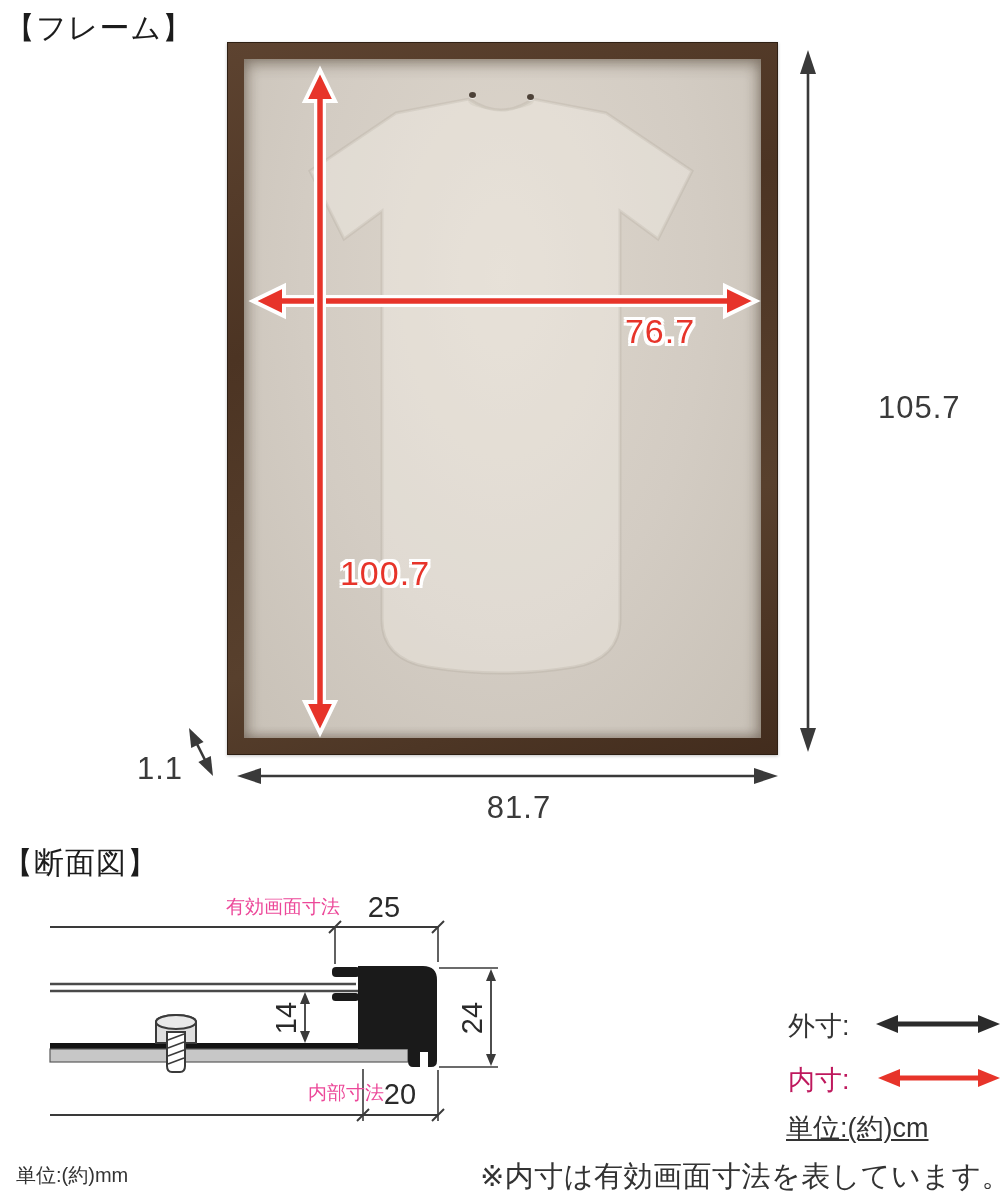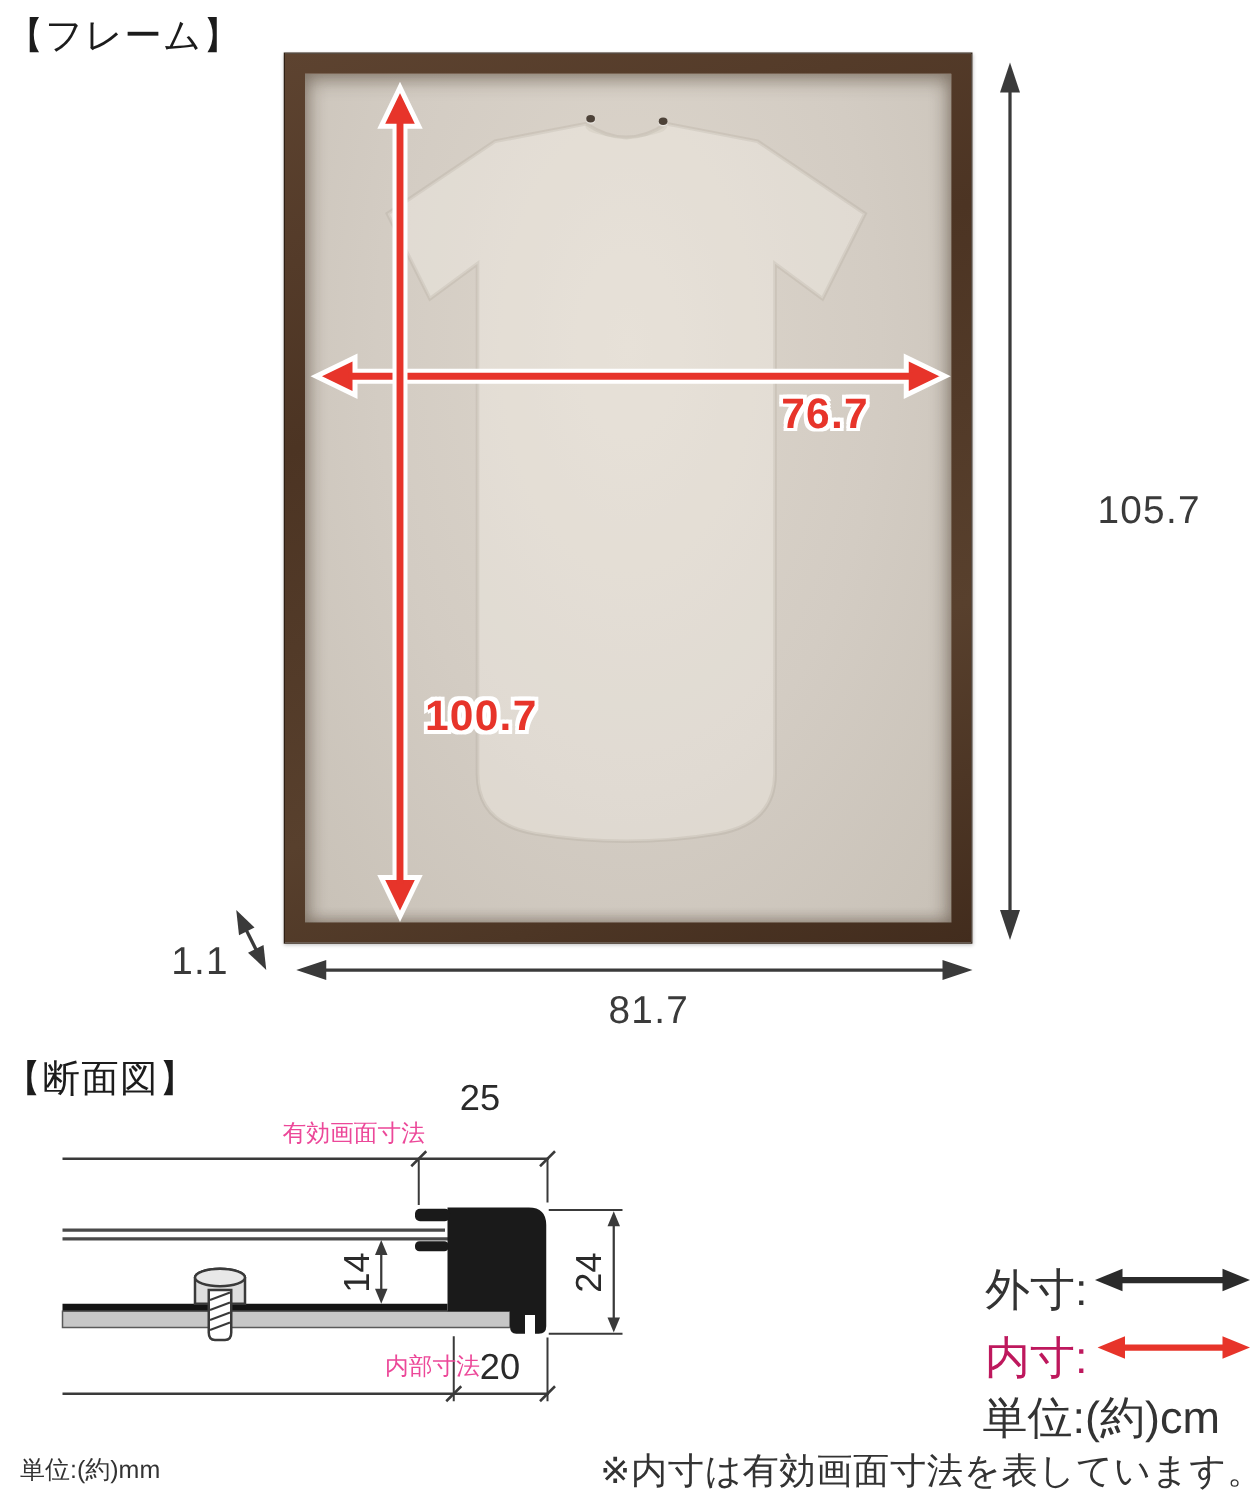--- a/index.html
+++ b/index.html
@@ -19,33 +19,33 @@
   .mat{
     position:absolute;left:16px;top:16px;right:16px;bottom:16px;
     background:radial-gradient(ellipse at 50% 32%,#ddd6cc 0%,#d3ccc3 55%,#c8c1b7 100%);
     box-shadow:inset 0 7px 14px rgba(55,38,22,.28),inset 0 -4px 9px rgba(55,38,22,.14),
                inset 7px 0 12px rgba(55,38,22,.16),inset -7px 0 12px rgba(55,38,22,.16);
   }
   .pin{position:absolute;width:7px;height:6px;background:#4d4238;border-radius:50%;
        box-shadow:0 1px 1px rgba(255,255,255,.6);}
   
   .dim-red{
-    font-size:34px;font-weight:bold;color:#e7342a;text-align:center;letter-spacing:1px;
+    font-size:34px;font-weight:normal;color:#e7342a;text-align:center;letter-spacing:1px;
     text-shadow:-3px -3px 0 #fff,3px -3px 0 #fff,-3px 3px 0 #fff,3px 3px 0 #fff,
                  0 -3px 0 #fff,0 3px 0 #fff,-3px 0 0 #fff,3px 0 0 #fff,
                  -2px -2px 0 #fff,2px 2px 0 #fff;
     white-space:nowrap;
   }
   .dim-black{font-size:31px;color:#3a3a3a;text-align:center;white-space:nowrap;letter-spacing:1px;}
   .cs-label{font-size:19px;color:#ec4899;text-align:right;white-space:nowrap;}
   .cs-num{font-size:29px;color:#2a2a2a;text-align:center;white-space:nowrap;}
   .rot{display:flex;align-items:center;justify-content:center;transform:rotate(-90deg);}
   .note{font-size:20px;color:#333;white-space:nowrap;}
   .footnote{font-size:29px;color:#333;white-space:nowrap;letter-spacing:.5px;}
-  .legend-label{font-size:36px;color:#333;white-space:nowrap;}
+  .legend-label{font-size:27px;color:#333;white-space:nowrap;}
   svg{display:block;}
 </style>
 </head>
 <body>
 
 <div class="abs sec-title" style="left:5px;top:8px;">【フレーム】</div>
 
 <div class="abs photo">
   <div class="mat">
     <svg width="517" height="679" viewBox="0 0 517 679">
@@ -146,36 +146,36 @@
   </g>
 
   <line x1="323" y1="189" x2="323" y2="241" stroke="#3a3a3a" stroke-width="1.6"></line>
   <line x1="398" y1="190" x2="398" y2="241" stroke="#3a3a3a" stroke-width="1.6"></line>
   <line x1="10" y1="235" x2="399" y2="235" stroke="#3a3a3a" stroke-width="2"></line>
   <line x1="317" y1="241" x2="329" y2="229" stroke="#3a3a3a" stroke-width="2"></line>
   <line x1="392" y1="241" x2="404" y2="229" stroke="#3a3a3a" stroke-width="2"></line>
 </svg>
 
 <div class="abs cs-label" style="left:120px;top:894px;width:220px;">有効画面寸法</div>
-<div class="abs cs-num" style="left:345px;top:863px;width:78px;">25</div>
+<div class="abs cs-num" style="left:345px;top:891px;width:78px;">25</div>
 <div class="abs cs-num rot" style="left:262px;top:996px;width:48px;height:44px;">14</div>
 <div class="abs cs-num rot" style="left:448px;top:996px;width:48px;height:44px;">24</div>
 <div class="abs cs-label" style="left:184px;top:1080px;width:200px;">内部寸法</div>
 <div class="abs cs-num" style="left:370px;top:1078px;width:60px;">20</div>
 
 <div class="abs legend-label" style="left:788px;top:1008px;">外寸:</div>
 <svg class="abs" style="left:876px;top:1012px;" width="124" height="24" viewBox="0 0 124 24">
   <line x1="16" y1="12" x2="108" y2="12" stroke="#2b2b2b" stroke-width="5"></line>
   <polygon points="0,12 22,3 22,21" fill="#2b2b2b"></polygon>
   <polygon points="124,12 102,3 102,21" fill="#2b2b2b"></polygon>
 </svg>
 
 <div class="abs legend-label" style="left:788px;top:1062px;color:#be185d;">内寸:</div>
 <svg class="abs" style="left:878px;top:1066px;" width="122" height="24" viewBox="0 0 122 24">
   <line x1="16" y1="12" x2="106" y2="12" stroke="#e7342a" stroke-width="5"></line>
   <polygon points="0,12 22,3 22,21" fill="#e7342a"></polygon>
   <polygon points="122,12 100,3 100,21" fill="#e7342a"></polygon>
 </svg>
 
-<div class="abs legend-label" style="left:786px;top:1110px;">単位:(約)cm</div>
+<div class="abs legend-label" style="left:786px;top:1110px;text-decoration:underline;">単位:(約)cm</div>
 
 <div class="abs note" style="left:16px;top:1162px;">単位:(約)mm</div>
 <div class="abs footnote" style="left:480px;top:1157px;">※内寸は有効画面寸法を表しています。</div>
 
 </body></html>

